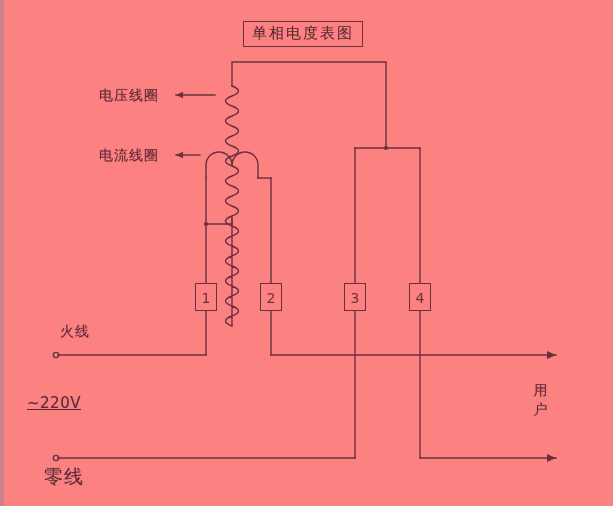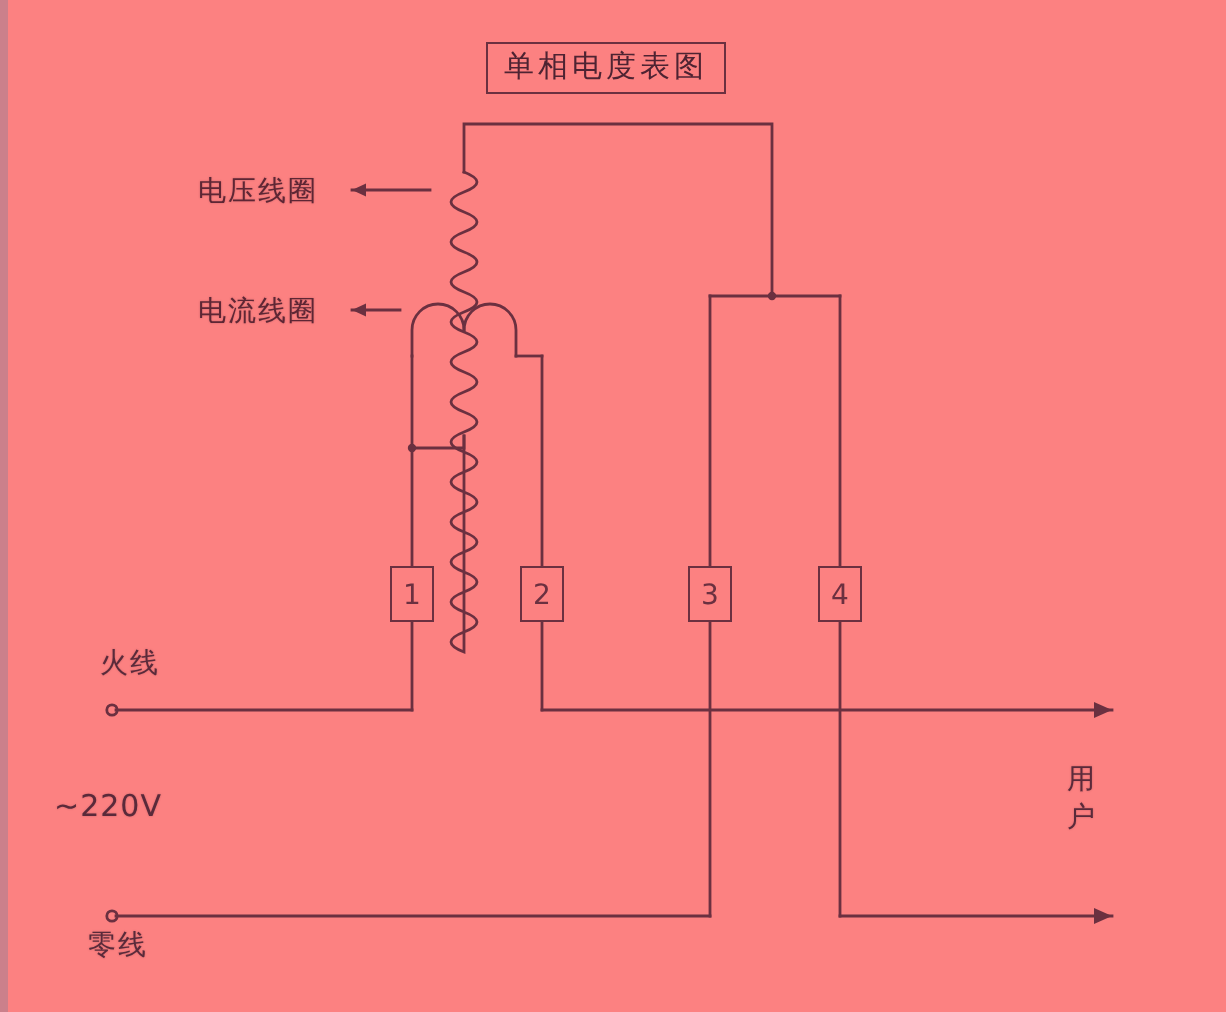--- a/index.html
+++ b/index.html
@@ -44,23 +44,23 @@
     color: #4e2332;
     letter-spacing: 2px;
   }
   .coil-label {
     font-size: 14px;
     color: #5e2634;
     text-align: right;
   }
   #label-voltage-coil { left: 99px; top: 87px; }
   #label-current-coil { left: 99px; top: 147px; }
-  #label-live-wire   { left: 50px;  top: 323px; font-size: 14px; }
-  #label-voltage-220 { left: 27px;  top: 394px; font-size: 15px; letter-spacing: 0.5px;}
-  #label-neutral-wire{ left: 44px;  top: 464px; font-size: 14px; }
+  #label-live-wire   { left: 60px;  top: 323px; font-size: 14px; }
+  #label-voltage-220 { left: 27px;  top: 394px; font-size: 15px; letter-spacing: 0.5px; text-decoration: underline;}
+  #label-neutral-wire{ left: 44px;  top: 464px; font-size: 19px; }
   #label-customer {
     left: 533px;
     top: 382px;
     font-size: 14px;
     width: 16px;
     line-height: 19px;
     text-align: center;
     white-space: normal;
     word-break: break-all;
     font-family: Liberation Mono, monospace;

